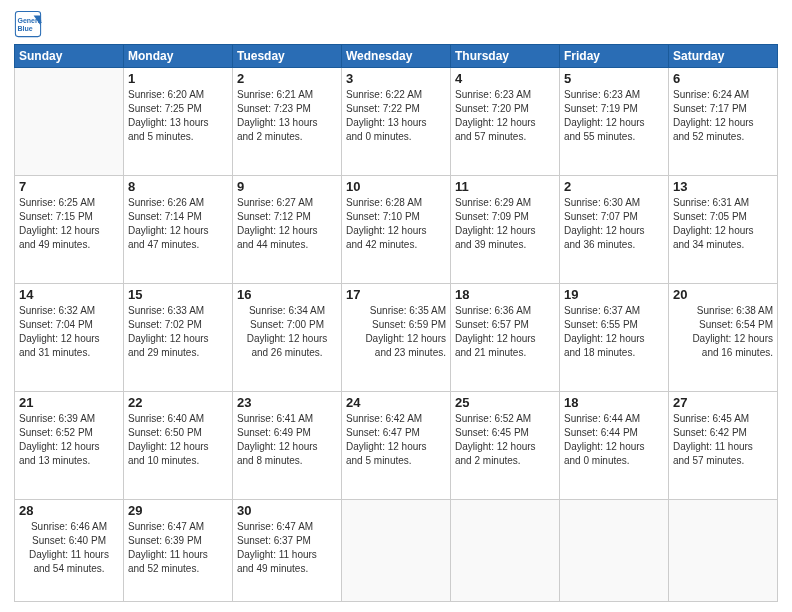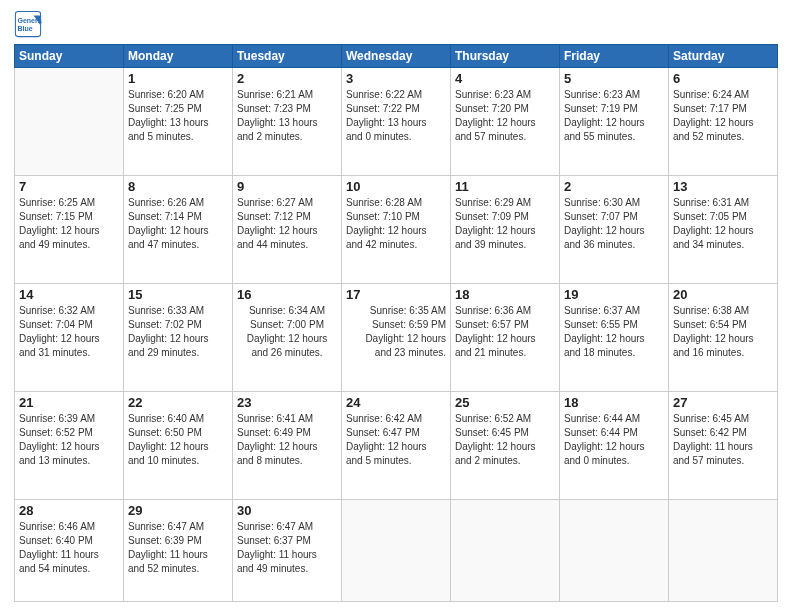--- a/index.html
+++ b/index.html
@@ -253,21 +253,21 @@
           </td>
           <td>
             <span class="day-number">19</span>
             <div class="day-info" style="white-space: pre-line;">Sunrise: 6:37 AM
 Sunset: 6:55 PM
 Daylight: 12 hours
 and 18 minutes.</div>
           </td>
           <td>
             <span class="day-number">20</span>
-            <div class="day-info" style="white-space: pre-line;">Sunrise: 6:38 AM
+            <div class="day-info" style="white-space: pre-line; text-align: right;">Sunrise: 6:38 AM
 Sunset: 6:54 PM
 Daylight: 12 hours
 and 16 minutes.</div>
           </td>
         </tr>
         <tr>
           <td>
             <span class="day-number">21</span>
             <div class="day-info" style="white-space: pre-line;">Sunrise: 6:39 AM
 Sunset: 6:52 PM
@@ -313,21 +313,21 @@
             <span class="day-number">27</span>
             <div class="day-info" style="white-space: pre-line;">Sunrise: 6:45 AM
 Sunset: 6:42 PM
 Daylight: 11 hours
 and 57 minutes.</div>
           </td>
         </tr>
         <tr class="last-row">
           <td>
             <span class="day-number">28</span>
-            <div class="day-info" style="white-space: pre-line;">Sunrise: 6:46 AM
+            <div class="day-info" style="white-space: pre-line; text-align: center;">Sunrise: 6:46 AM
 Sunset: 6:40 PM
 Daylight: 11 hours
 and 54 minutes.</div>
           </td>
           <td>
             <span class="day-number">29</span>
             <div class="day-info" style="white-space: pre-line;">Sunrise: 6:47 AM
 Sunset: 6:39 PM
 Daylight: 11 hours
 and 52 minutes.</div>

